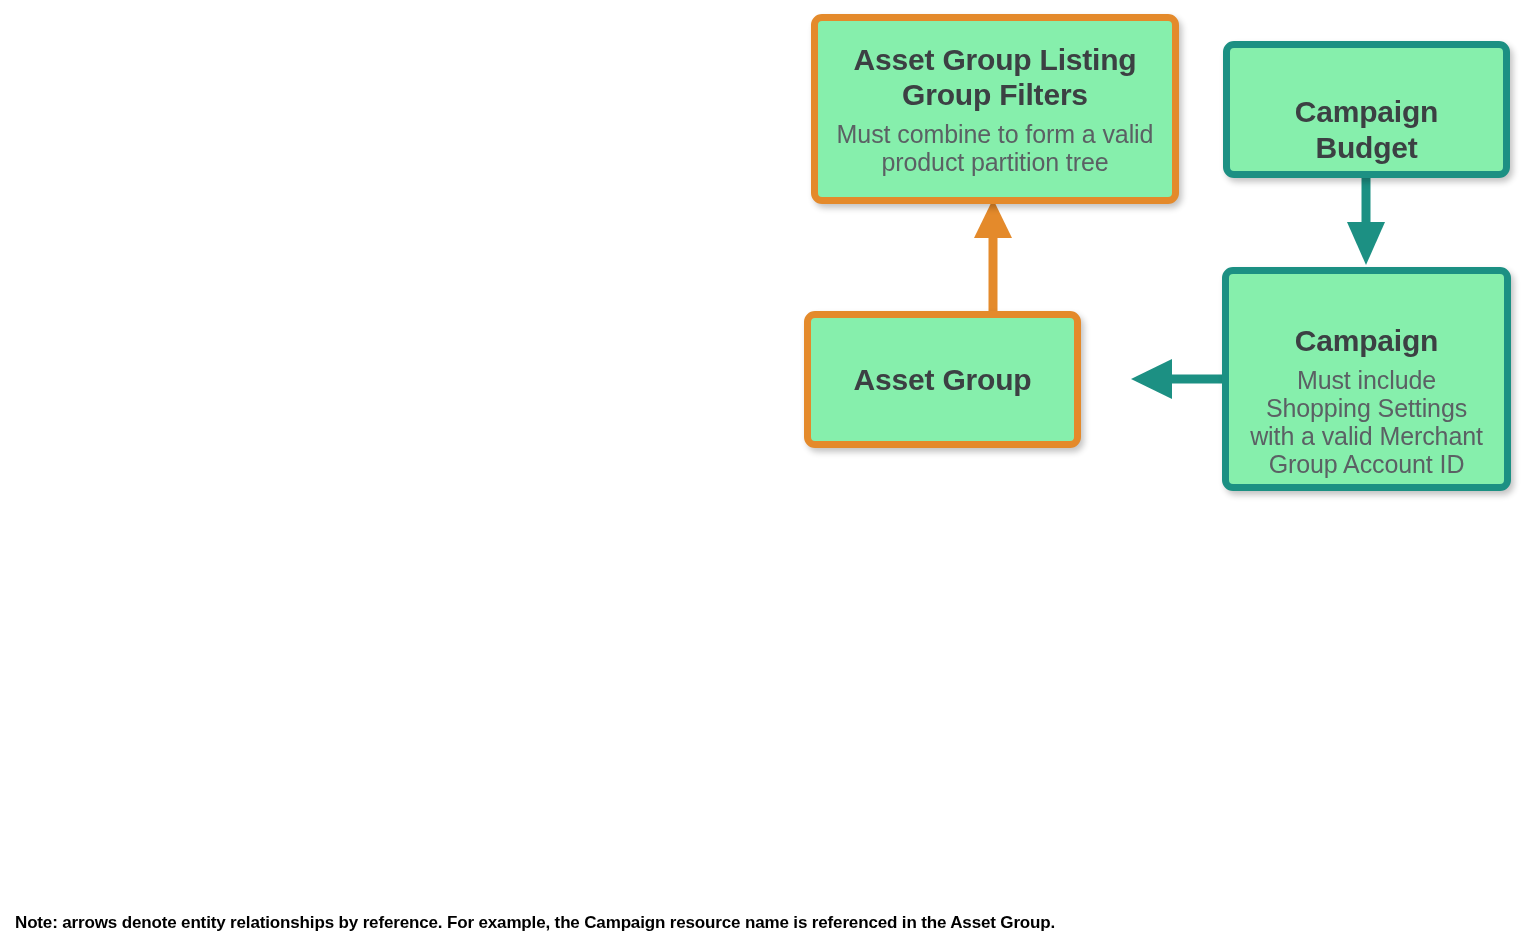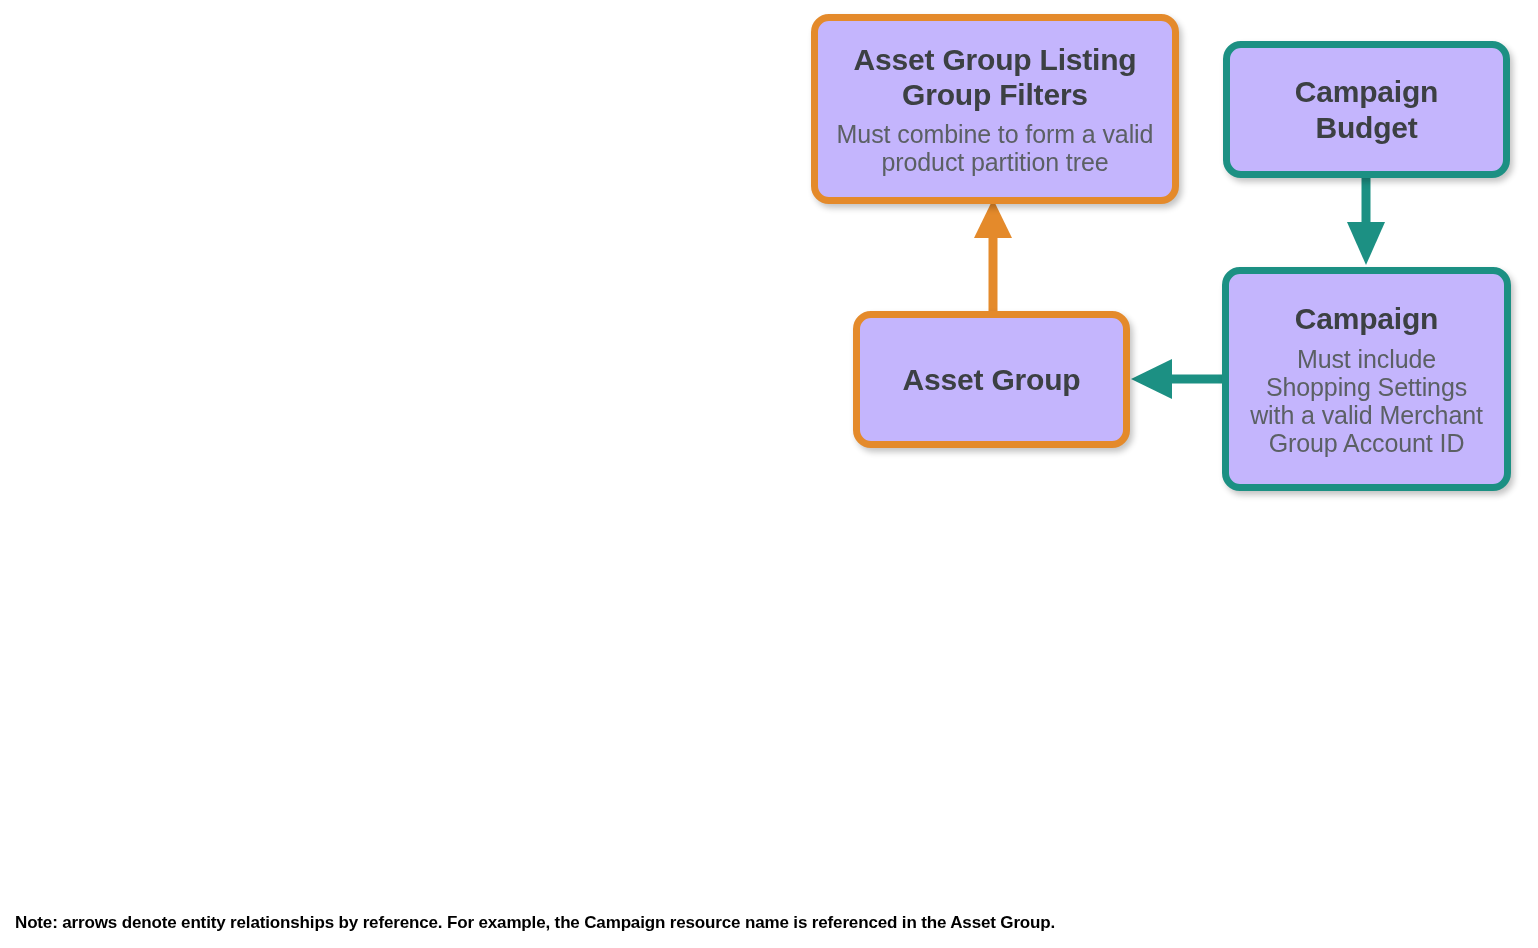--- a/index.html
+++ b/index.html
@@ -30,35 +30,35 @@
     top: 0;
     width: 1538px;
     height: 948px;
     z-index: 1;
   }
 
   
   .node {
     position: absolute;
     box-sizing: border-box;
-    background: #c4b5fd;
+    background: #86efac;
     border-style: solid;
     border-width: 7px;
-    border-radius: 18px;
+    border-radius: 11px;
     display: flex;
     flex-direction: column;
     align-items: center;
     justify-content: center;
     text-align: center;
     padding: 6px 14px;
     z-index: 2;
     box-shadow: 3px 4px 6px rgba(0,0,0,0.24);
   }
   .node.orange { border-color: #E48A2B; }
-  .node.teal   { border-color: #1C9083; }
+  .node.teal   { border-color: #1C9083; justify-content: flex-end; }
 
   .node-title {
     color: #3C4043;
     font-weight: bold;
     font-size: 30px;
     line-height: 1.18;
     letter-spacing: -0.2px;
     white-space: pre-line;
   }
   .node-sub {
@@ -67,21 +67,21 @@
     font-size: 25px;
     line-height: 1.12;
     letter-spacing: -0.1px;
     margin-top: 8px;
     white-space: pre-line;
   }
 
   
   #node-aglgf    { left: 811px;  top: 14px;  width: 368px; height: 190px; }
   #node-budget   { left: 1223px; top: 41px;  width: 287px; height: 137px; }
-  #node-asset    { left: 853px;  top: 311px; width: 277px; height: 137px; }
+  #node-asset    { left: 804px;  top: 311px; width: 277px; height: 137px; }
   #node-campaign { left: 1222px; top: 267px; width: 289px; height: 224px; }
 
   
   #note {
     position: absolute;
     left: 15px;
     top: 913px;
     font-size: 17px;
     font-weight: bold;
     color: #000000;

